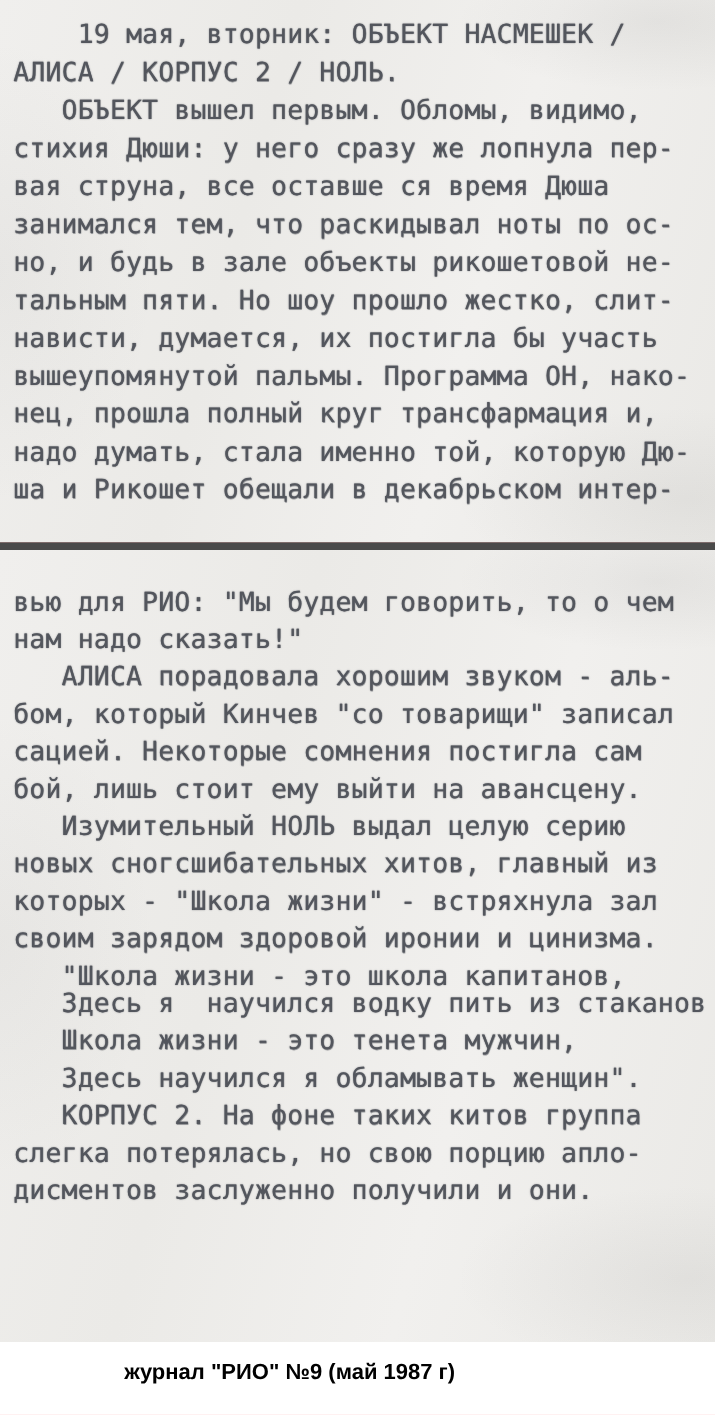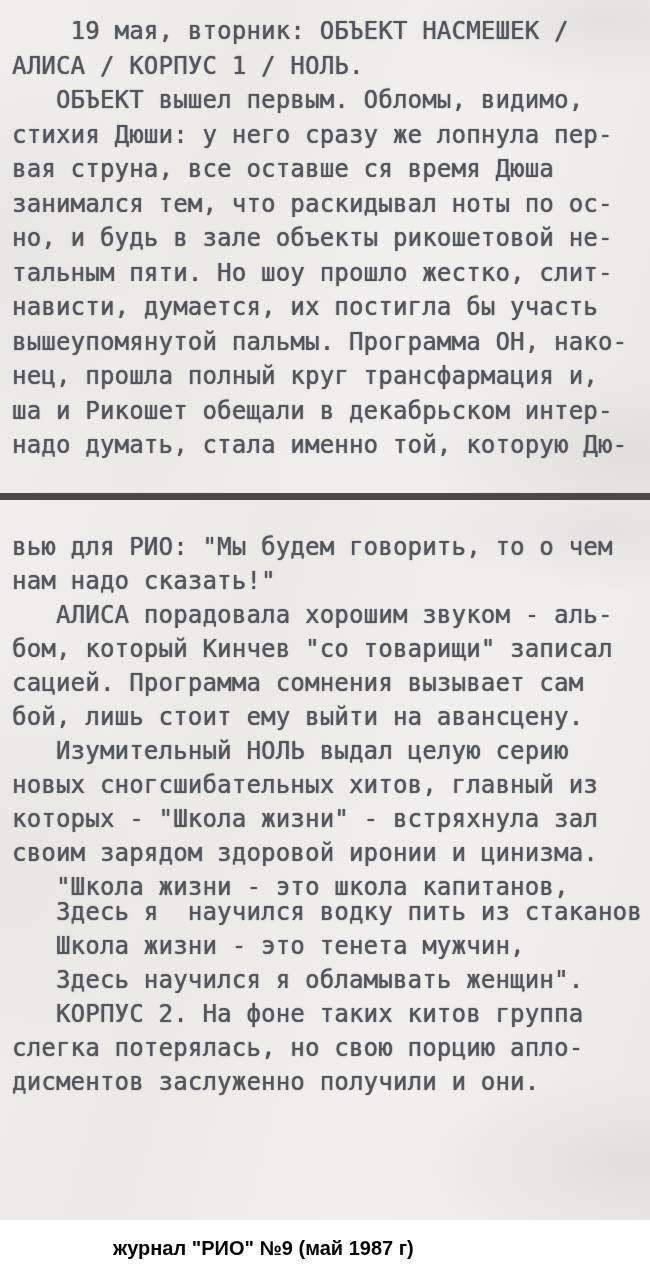--- a/index.html
+++ b/index.html
@@ -62,44 +62,44 @@
     white-space: pre;
   }
 </style>
 </head>
 <body>
 
 <div class="page">
 
   <section class="scan scan1">
       <div class="tline">    19 мая, вторник: ОБЪЕКТ НАСМЕШЕК /</div>
-      <div class="tline">АЛИСА / КОРПУС 1 / НОЛЬ.</div>
+      <div class="tline">АЛИСА / КОРПУС 2 / НОЛЬ.</div>
       <div class="tline">   ОБЪЕКТ вышел первым. Обломы, видимо,</div>
       <div class="tline">стихия Дюши: у него сразу же лопнула пер-</div>
       <div class="tline">вая струна, все оставше ся время Дюша</div>
       <div class="tline">занимался тем, что раскидывал ноты по ос-</div>
       <div class="tline">но, и будь в зале объекты рикошетовой не-</div>
       <div class="tline">тальным пяти. Но шоу прошло жестко, слит-</div>
       <div class="tline">нависти, думается, их постигла бы участь</div>
       <div class="tline">вышеупомянутой пальмы. Программа ОН, нако-</div>
       <div class="tline">нец, прошла полный круг трансфармация и,</div>
+      <div class="tline">надо думать, стала именно той, которую Дю-</div>
       <div class="tline">ша и Рикошет обещали в декабрьском интер-</div>
-      <div class="tline">надо думать, стала именно той, которую Дю-</div>
     </section>
 
   <div class="separator"></div>
 
   <div class="edge-stripe"></div>
 
   <section class="scan scan2">
       <div class="tline">вью для РИО: "Мы будем говорить, то о чем</div>
       <div class="tline">нам надо сказать!"</div>
       <div class="tline">   АЛИСА порадовала хорошим звуком - аль-</div>
       <div class="tline">бом, который Кинчев "со товарищи" записал</div>
-      <div class="tline">сацией. Программа сомнения вызывает сам</div>
+      <div class="tline">сацией. Некоторые сомнения постигла сам</div>
       <div class="tline">бой, лишь стоит ему выйти на авансцену.</div>
       <div class="tline">   Изумительный НОЛЬ выдал целую серию</div>
       <div class="tline">новых сногсшибательных хитов, главный из</div>
       <div class="tline">которых - "Школа жизни" - встряхнула зал</div>
       <div class="tline">своим зарядом здоровой иронии и цинизма.</div>
       <div class="tline">   "Школа жизни - это школа капитанов,</div>
       <div class="tline tight">   Здесь я  научился водку пить из стаканов</div>
       <div class="tline">   Школа жизни - это тенета мужчин,</div>
       <div class="tline">   Здесь научился я обламывать женщин".</div>
       <div class="tline">   КОРПУС 2. На фоне таких китов группа</div>

